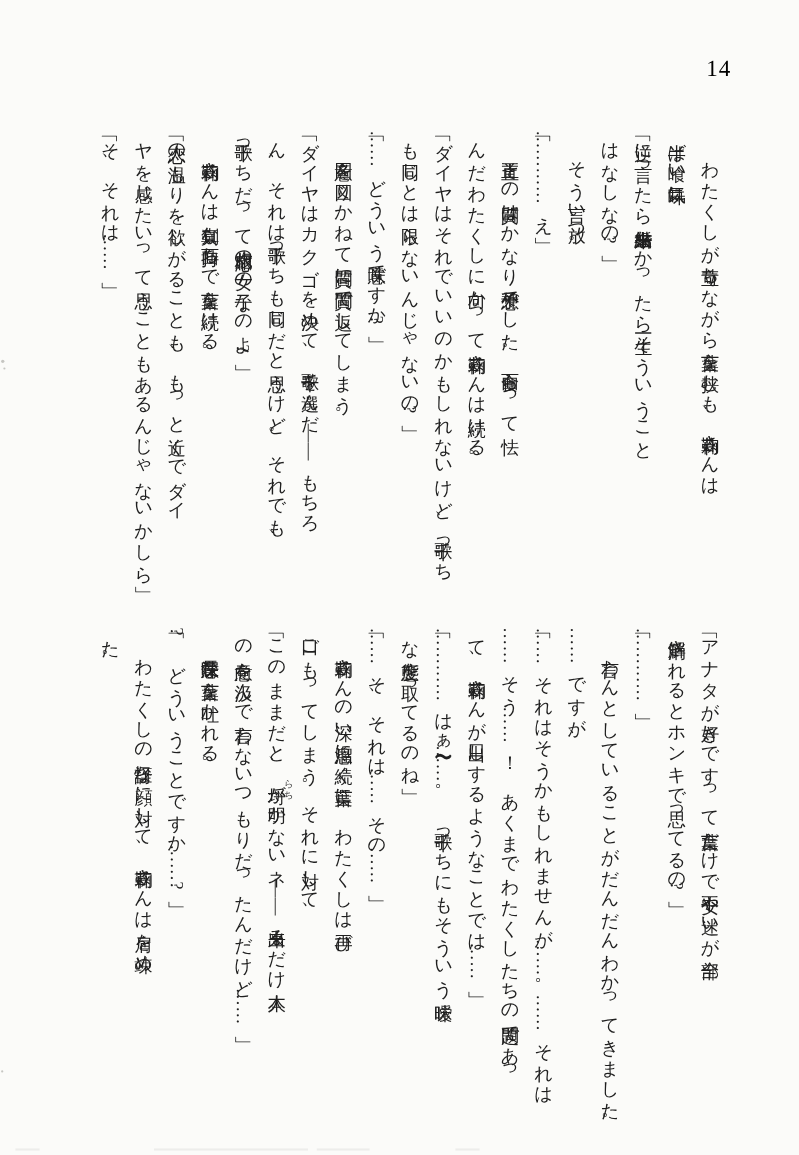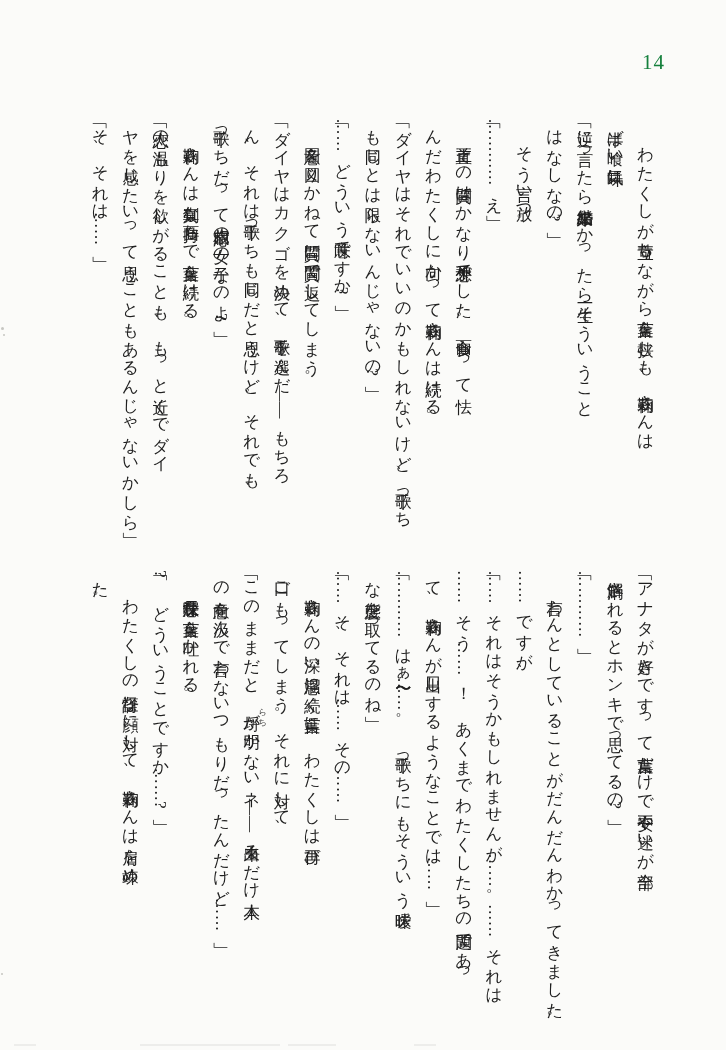--- a/index.html
+++ b/index.html
@@ -12,21 +12,21 @@
     position: relative;
     overflow: hidden;
     background: #fbfbf9;
     font-family: "Liberation Serif", "DejaVu Serif", serif;
   }
   .page-number {
     position: absolute;
     top: 50px;
     left: 642px;
     font-size: 21px;
-    color: #15803d;
+    color: #000000;
     letter-spacing: 1px;
   }
   .vtext-block {
     position: absolute;
     right: 66px;
     height: 436px;
     writing-mode: vertical-rl;
     text-orientation: mixed;
     font-size: 16.5px;
     line-height: 30.3px;

